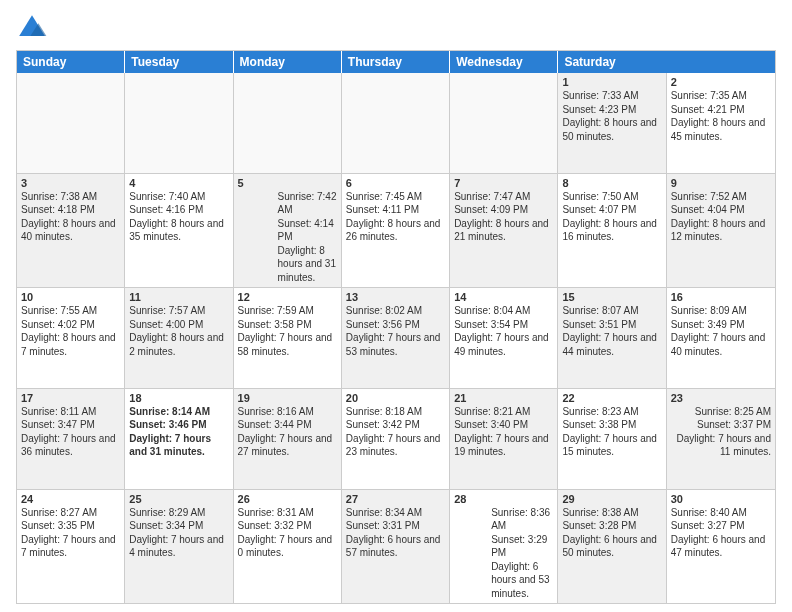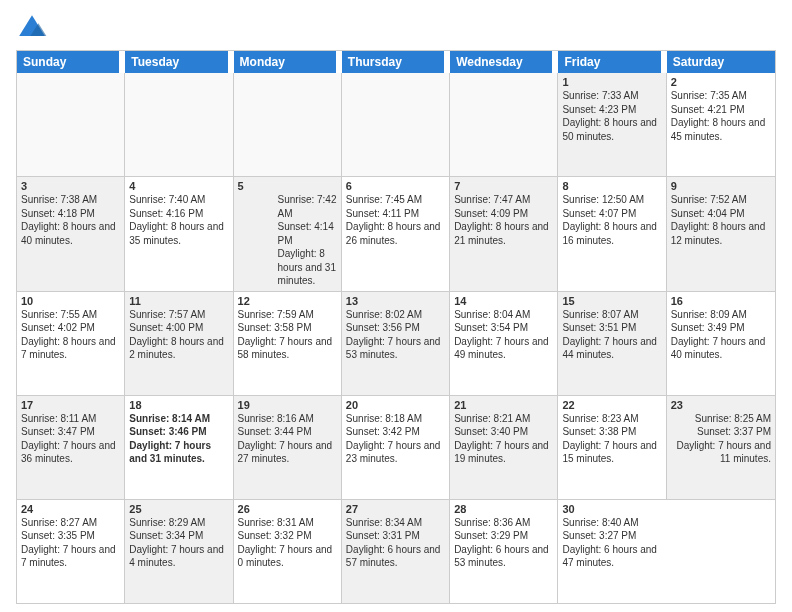--- a/index.html
+++ b/index.html
@@ -70,21 +70,21 @@
       display: grid;
       grid-template-columns: repeat(7, 1fr);
       background: #2a7fd4;
     }
     .cal-header-cell {
       color: #fff;
       font-size: 12px;
       font-weight: bold;
       padding: 4px 6px;
       text-align: left;
-      border-right: 6px solid #ffffff;
+      border-right: 1px solid #ffffff;
     }
     .cal-header-cell:last-child { border-right: none; }
     .cal-body {
       flex: 1;
       display: flex;
       flex-direction: column;
     }
     .cal-row {
       display: grid;
       grid-template-columns: repeat(7, 1fr);
@@ -137,21 +137,20 @@
     </div>
   </div>
 
   <div class="calendar">
     <div class="cal-header">
     <div class="cal-header-cell">Sunday</div>
         <div class="cal-header-cell">Tuesday</div>
         <div class="cal-header-cell">Monday</div>
         <div class="cal-header-cell">Thursday</div>
         <div class="cal-header-cell">Wednesday</div>
-        <div class="cal-header-cell">Friday</div>
         <div class="cal-header-cell">Saturday</div>
       </div>
     <div class="cal-body">
     <div class="cal-row">
           <div class="cal-cell empty"></div>
           <div class="cal-cell empty"></div>
           <div class="cal-cell empty"></div>
           <div class="cal-cell empty"></div>
           <div class="cal-cell empty"></div>
           <div class="cal-cell shaded">
@@ -193,21 +192,21 @@
 Daylight: 8 hours and 26 minutes.</div>
           </div>
           <div class="cal-cell shaded">
             <span class="day-num">7</span>
             <div class="cell-text" style="white-space: pre-line;">Sunrise: 7:47 AM
 Sunset: 4:09 PM
 Daylight: 8 hours and 21 minutes.</div>
           </div>
           <div class="cal-cell">
             <span class="day-num">8</span>
-            <div class="cell-text" style="white-space: pre-line;">Sunrise: 12:50 AM
+            <div class="cell-text" style="white-space: pre-line;">Sunrise: 7:50 AM
 Sunset: 4:07 PM
 Daylight: 8 hours and 16 minutes.</div>
           </div>
           <div class="cal-cell shaded">
             <span class="day-num">9</span>
             <div class="cell-text" style="white-space: pre-line;">Sunrise: 7:52 AM
 Sunset: 4:04 PM
 Daylight: 8 hours and 12 minutes.</div>
           </div>
         </div>
@@ -319,23 +318,29 @@
 Daylight: 7 hours and 0 minutes.</div>
           </div>
           <div class="cal-cell shaded">
             <span class="day-num">27</span>
             <div class="cell-text" style="white-space: pre-line;">Sunrise: 8:34 AM
 Sunset: 3:31 PM
 Daylight: 6 hours and 57 minutes.</div>
           </div>
           <div class="cal-cell">
             <span class="day-num">28</span>
-            <div class="cell-text" style="white-space: pre-line;">Sunrise: 8:36 AM
+            <div class="cell-text" style="white-space: pre-line; margin-left: 37px;">Sunrise: 8:36 AM
 Sunset: 3:29 PM
 Daylight: 6 hours and 53 minutes.</div>
+          </div>
+          <div class="cal-cell shaded">
+            <span class="day-num">29</span>
+            <div class="cell-text" style="white-space: pre-line;">Sunrise: 8:38 AM
+Sunset: 3:28 PM
+Daylight: 6 hours and 50 minutes.</div>
           </div>
           <div class="cal-cell">
             <span class="day-num">30</span>
             <div class="cell-text" style="white-space: pre-line;">Sunrise: 8:40 AM
 Sunset: 3:27 PM
 Daylight: 6 hours and 47 minutes.</div>
           </div>
         </div>
       </div>
   </div>

